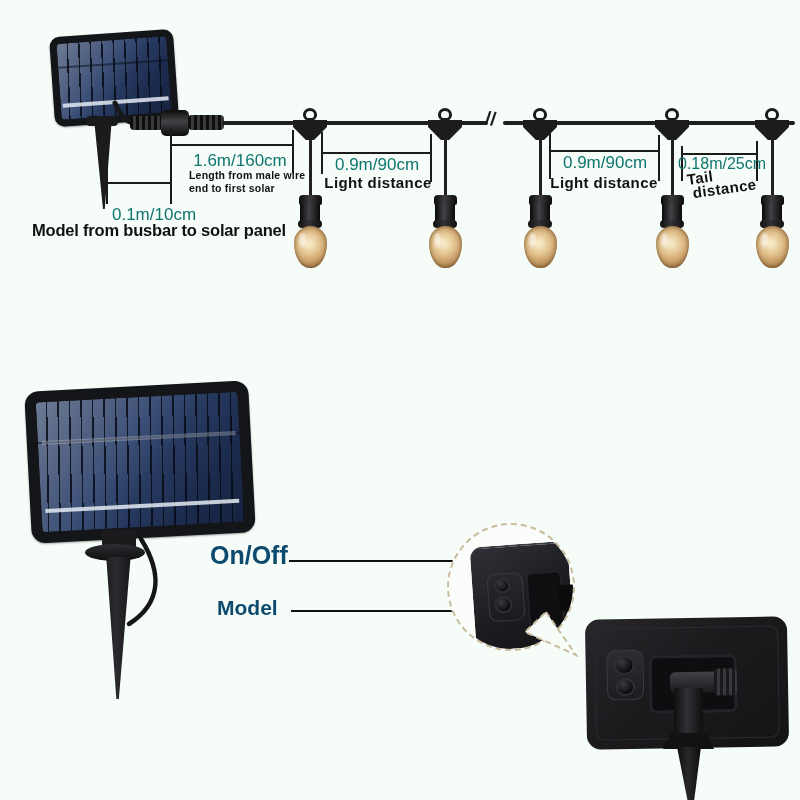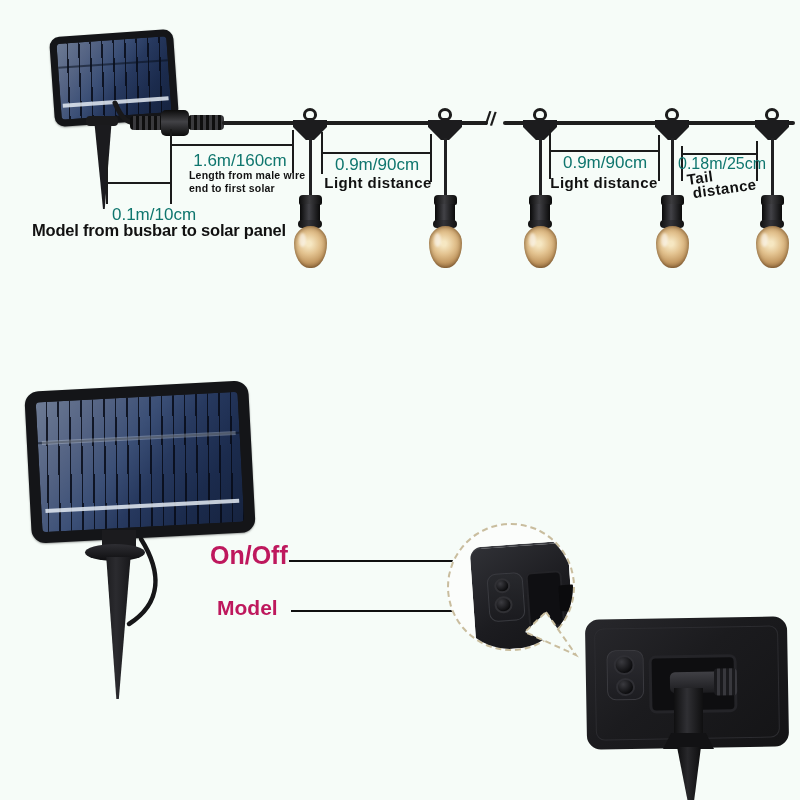--- a/index.html
+++ b/index.html
@@ -85,21 +85,21 @@
   .dc-plate{position:absolute;left:15px;top:26px;width:36px;height:48px;border-radius:9px;
     background:linear-gradient(#28292d,#1b1b1f);border:1.5px solid #3a3b40;box-sizing:border-box;}
   .dc-btn{position:absolute;border-radius:50%;box-sizing:border-box;
     background:radial-gradient(circle at 35% 30%,#3c3c41,#0a0a0c 75%);border:2px solid #303034;}
   .dc-recess{position:absolute;left:54px;top:27px;width:36px;height:56px;border-radius:6px;
     background:#0f0f12;border:2.5px solid #232327;box-sizing:border-box;}
   .dc-nub{position:absolute;left:86px;top:42px;width:16px;height:26px;border-radius:3px;background:#0b0b0d;}
   .pointer-svg{position:absolute;left:518px;top:605px;pointer-events:none;}
 
   .leader{position:absolute;height:2px;background:#101010;}
-  .callout{position:absolute;color:#be185d;font-weight:bold;white-space:nowrap;}
+  .callout{position:absolute;color:#0c4a6e;font-weight:bold;white-space:nowrap;}
 
   
   .back-panel{position:absolute;left:586px;top:618px;width:202px;height:130px;border-radius:14px;
     transform:rotate(-1deg);background:linear-gradient(140deg,#28282c 0%,#1b1b1e 45%,#141416 100%);}
   .bp-inner{position:absolute;left:9px;top:9px;right:9px;bottom:9px;border-radius:9px;
     border:1.5px solid #2c2c30;}
   .bp-plate{position:absolute;left:21px;top:31px;width:37px;height:50px;border-radius:9px;
     background:linear-gradient(#2c2c31,#1d1d21);border:1.5px solid #3a3a3f;box-sizing:border-box;}
   .bp-btn{position:absolute;border-radius:50%;box-sizing:border-box;
     background:radial-gradient(circle at 35% 30%,#3a3a3f,#0a0a0c 75%);border:2px solid #2f2f34;}

